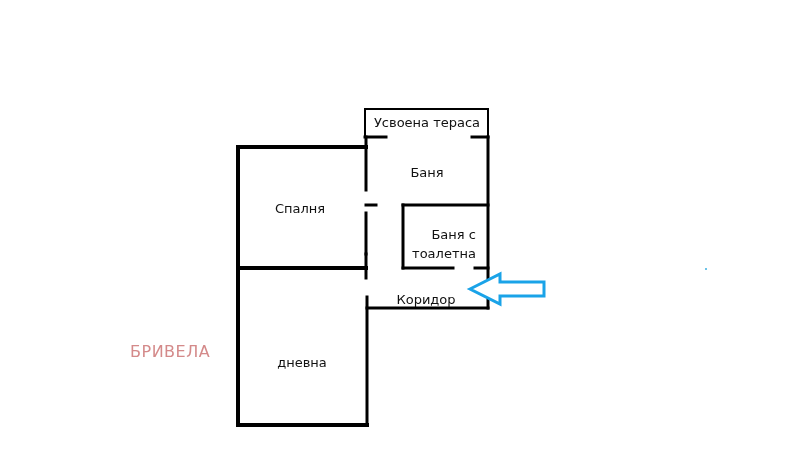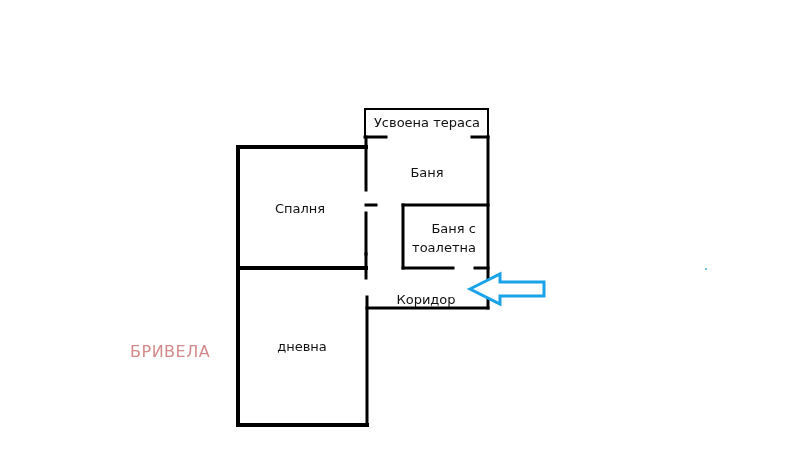--- a/index.html
+++ b/index.html
@@ -41,22 +41,22 @@
     <line x1="367" y1="297" x2="367" y2="425" stroke-width="3"></line>
     <line x1="367" y1="308" x2="488" y2="308" stroke-width="3"></line>
     <line x1="238" y1="425" x2="367" y2="425" stroke-width="4"></line>
   </g>
   <polygon points="470,289 500,274 500,282 544,282 544,296 500,296 500,304" fill="#ffffff" stroke="#1aa3e8" stroke-width="3" stroke-linejoin="miter"></polygon>
 </svg>
 
 <div class="room-label" style="left:427px; top:122px;">Усвоена тераса</div>
 <div class="room-label" style="left:427px; top:172px;">Баня</div>
 <div class="room-label" style="left:300px; top:208px;">Спалня</div>
-<div class="room-label" style="left:444px; top:238px;">
+<div class="room-label" style="left:444px; top:244px;">
   <div>Баня с</div>
   <div>тоалетна</div>
 </div>
 <div class="room-label" style="left:426px; top:291px;margin-top:8px;">Коридор</div>
-<div class="room-label" style="left:302px; top:346px;">дневна</div>
+<div class="room-label" style="left:302px; top:362px;">дневна</div>
 
 <div class="watermark">БРИВЕЛА</div>
 
 <div class="dot" style="left:705px; top:268px; background:#6cc3e8;"></div>
 
 </body></html>

